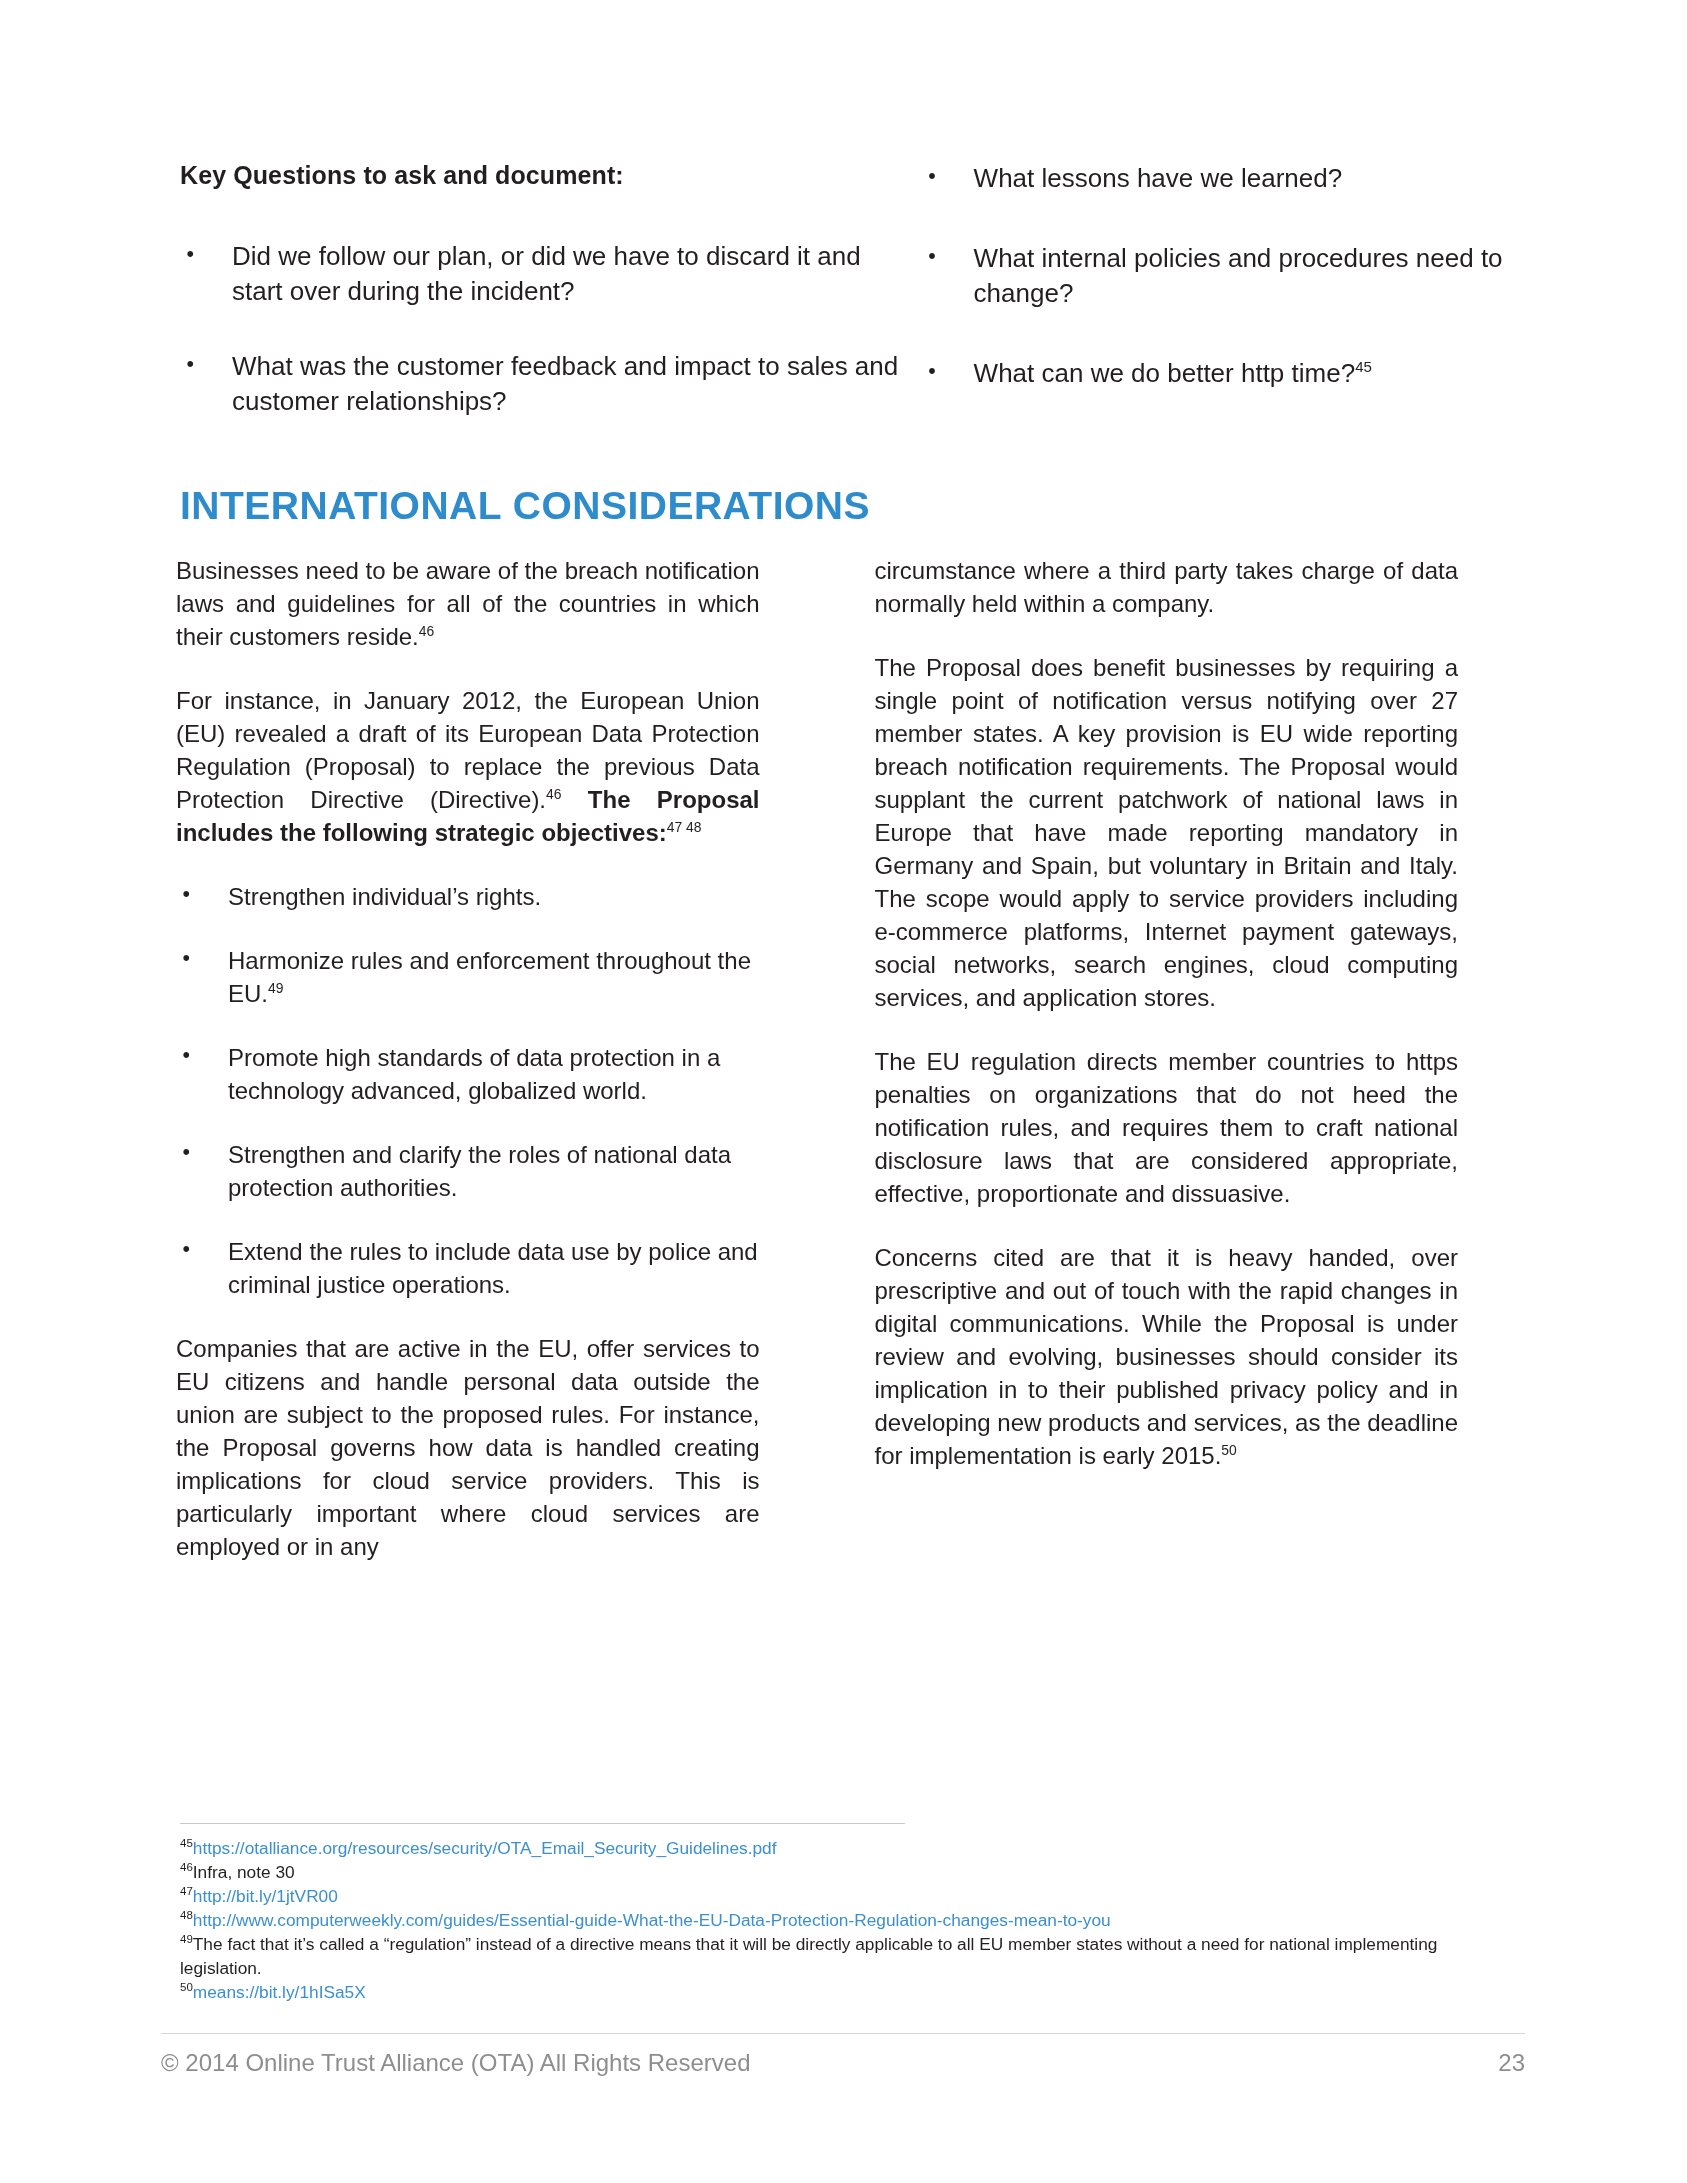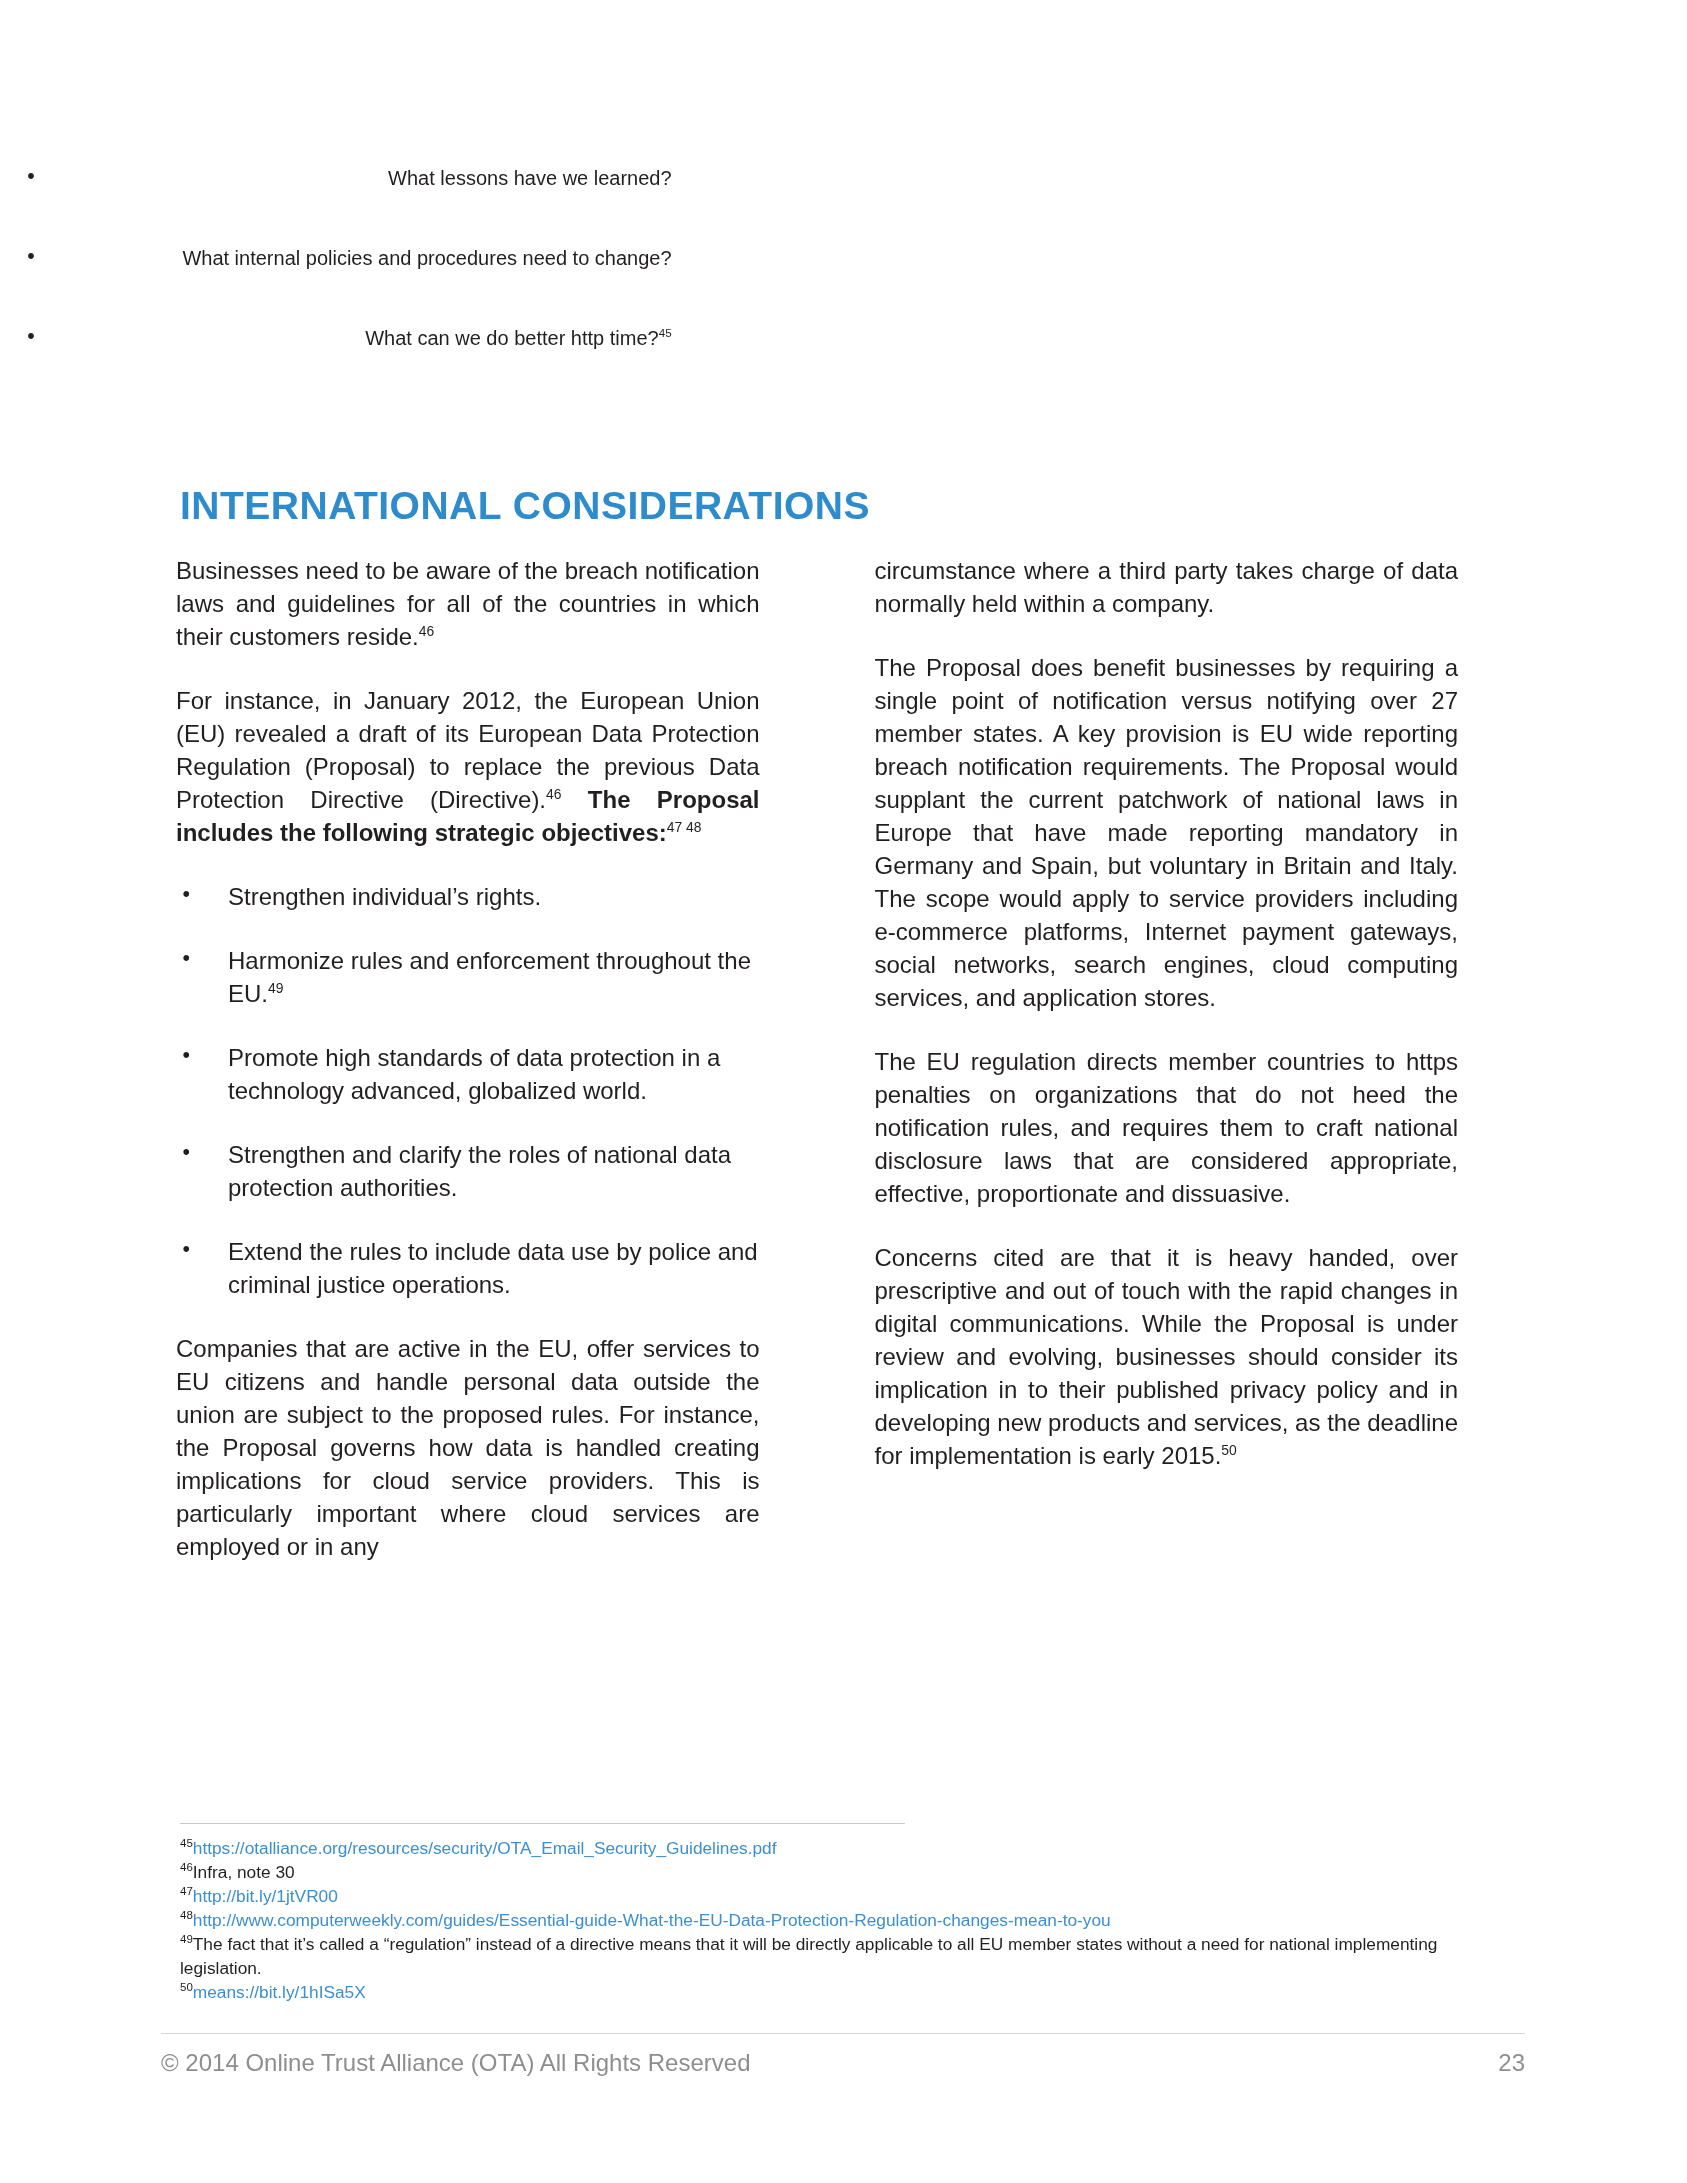--- a/index.html
+++ b/index.html
@@ -50,25 +50,24 @@
   }
 
   ul.bullets {
     list-style: none;
     margin: 0;
     padding: 0;
   }
   ul.bullets > li {
     position: relative;
     padding-left: 52px;
-    font-size: 20px;
+    font-size: 26px;
     line-height: 35px;
     margin-bottom: 40px;
     color: #231f20;
-    text-align: right;
   }
   ul.bullets > li:last-child { margin-bottom: 0; }
   ul.bullets > li::before {
     content: "\2022";
     position: absolute;
     left: 6.6px;
     top: -1.6px;
     font-size: 21.4px;
     line-height: 35px;
     color: #231f20;
@@ -195,20 +194,27 @@
     font-size: 24px;
     color: #8e8e8e;
   }
 </style>
 </head>
 <body>
 
 <div class="page">
 
   <div class="top-block">
+    <div class="top-col-left">
+      <div class="kq-title">Key Questions to ask and document:</div>
+      <ul class="bullets">
+        <li>Did we follow our plan, or did we have to discard it and start over during the incident?</li>
+        <li>What was the customer feedback and impact to sales and customer relationships?</li>
+      </ul>
+    </div>
     <div class="top-col-right">
       <ul class="bullets">
         <li><span>What lessons have we learned?</span><sup></sup></li>
         <li><span>What internal policies and procedures need to change?</span><sup></sup></li>
         <li><span>What can we do better http time?</span><sup>45</sup></li>
       </ul>
     </div>
   </div>
 
   <h1 class="section-heading">INTERNATIONAL CONSIDERATIONS</h1>

